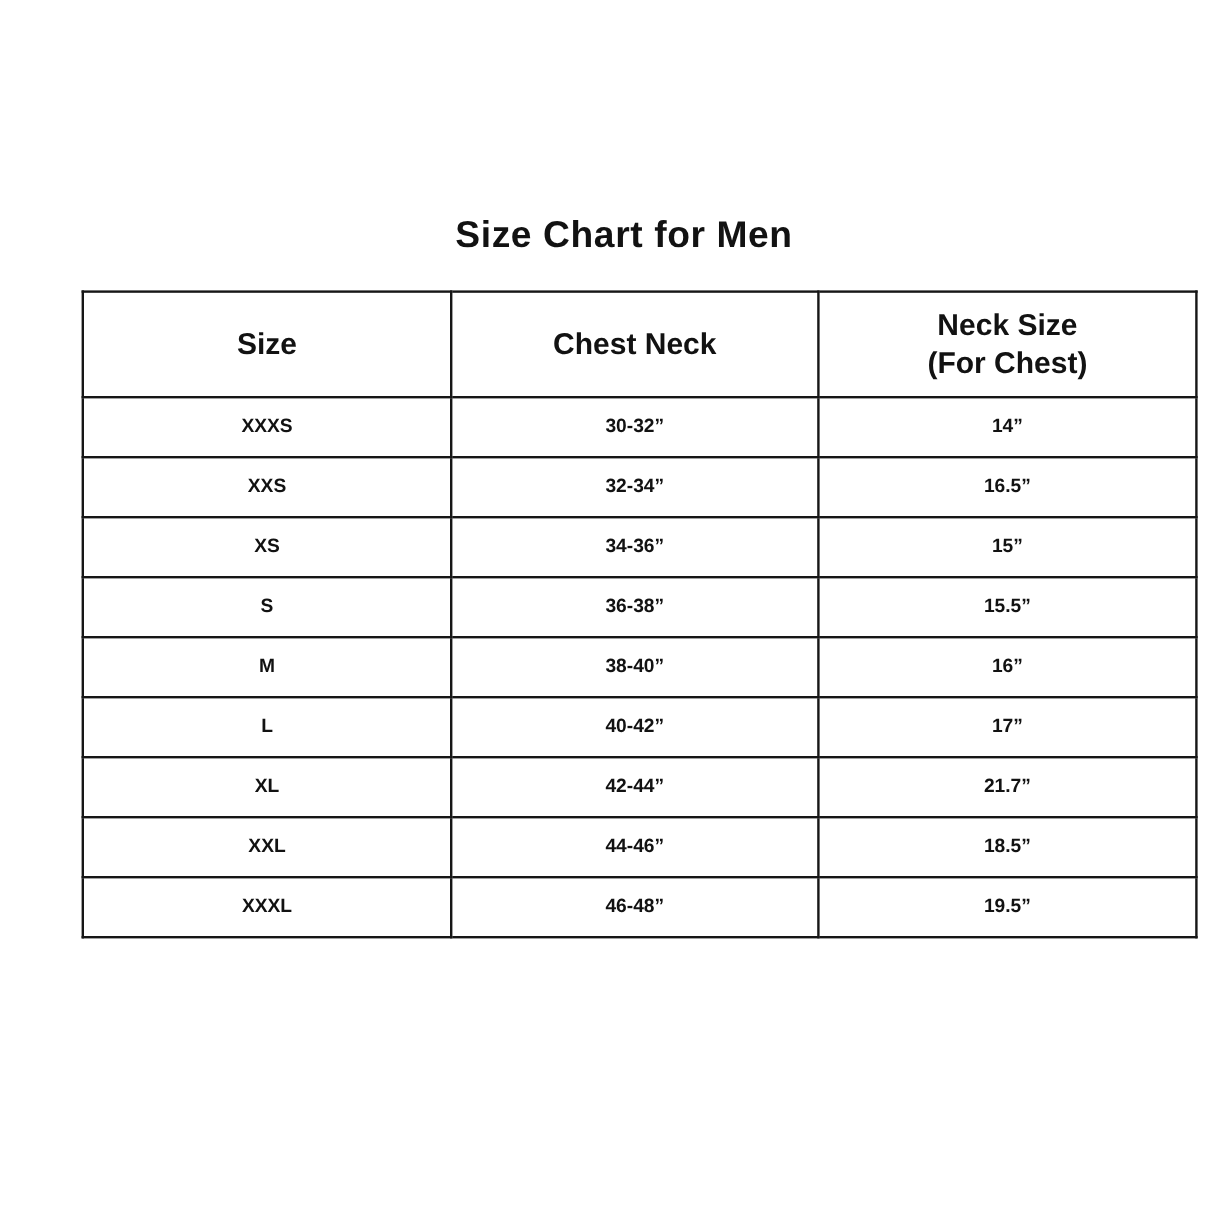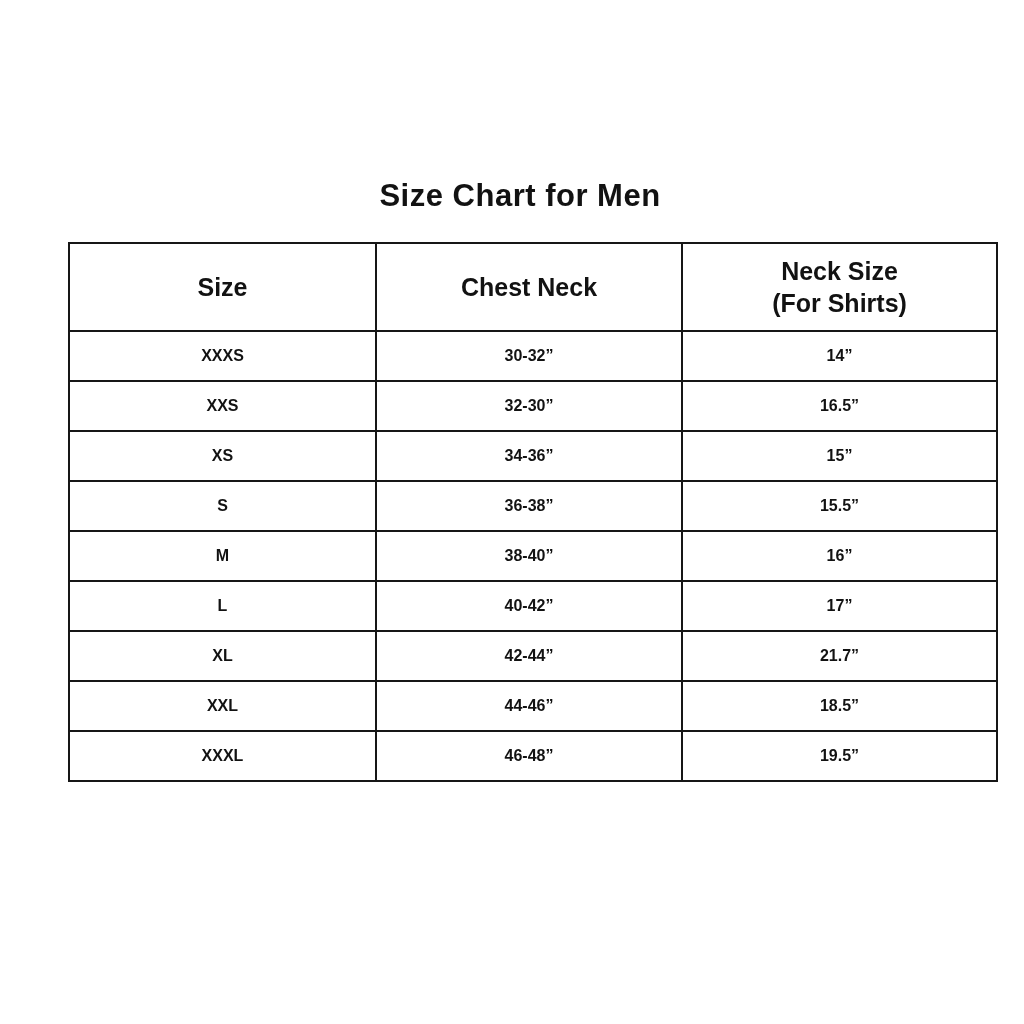--- a/index.html
+++ b/index.html
@@ -69,33 +69,33 @@
   <thead>
     <tr>
         <th>
           <div>Size</div>
         </th>
         <th>
           <div>Chest Neck</div>
         </th>
         <th>
           <div>Neck Size</div>
-          <div>(For Shirts)</div>
+          <div>(For Chest)</div>
         </th>
       </tr>
   </thead>
   <tbody>
       <tr>
         <td>XXXS</td>
         <td>30-32”</td>
         <td>14”</td>
       </tr>
       <tr>
         <td>XXS</td>
-        <td>32-30”</td>
+        <td>32-34”</td>
         <td>16.5”</td>
       </tr>
       <tr>
         <td>XS</td>
         <td>34-36”</td>
         <td>15”</td>
       </tr>
       <tr>
         <td>S</td>
         <td>36-38”</td>

